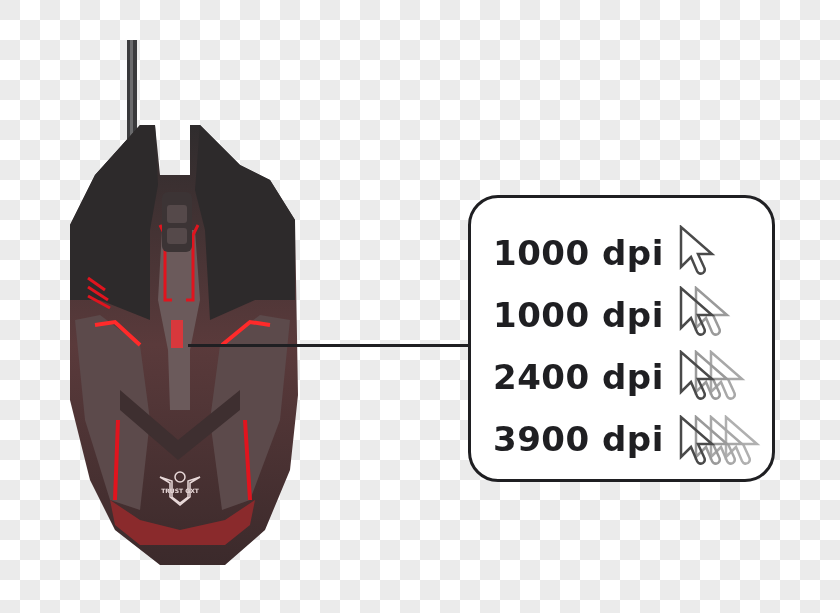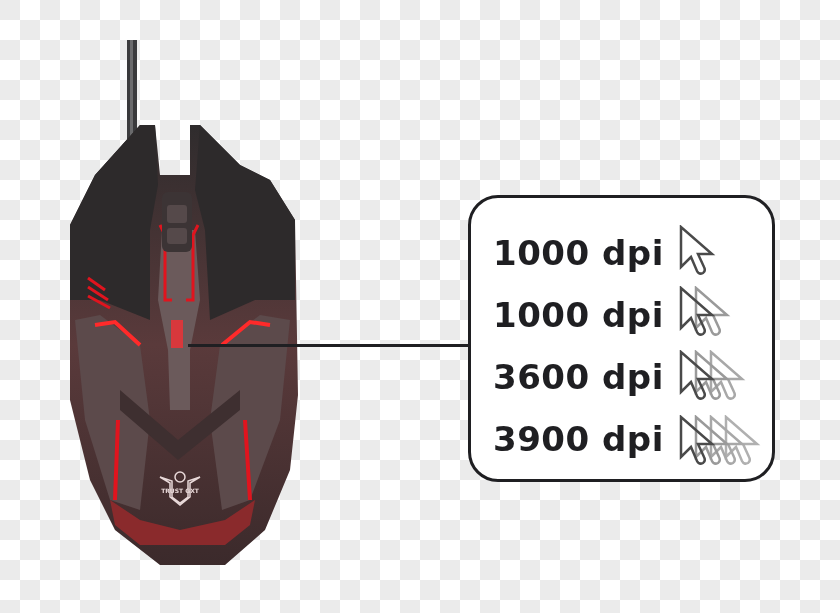--- a/index.html
+++ b/index.html
@@ -88,21 +88,21 @@
     <path d="M2 2 L2 42 L12 32 L18 46 Q20 50 24 48 Q27 46 25 42 L19 29 L33 29 Z" fill="#fff" stroke="#4a4a4a" stroke-width="2.5"></path>
   </svg>
   <div class="dpi-row" style="top:90px">
     <span class="dpi-label">1000 dpi</span>
   </div>
   <svg class="cursor-icon" style="top:88px" viewBox="0 0 90 60">
     <path d="M17 2 L17 42 L27 32 L33 46 Q35 50 39 48 Q42 46 40 42 L34 29 L48 29 Z" fill="none" stroke="#9a9a9a" stroke-width="2.5"></path>
     <path d="M2 2 L2 42 L12 32 L18 46 Q20 50 24 48 Q27 46 25 42 L19 29 L33 29 Z" fill="none" stroke="#4a4a4a" stroke-width="2.5"></path>
   </svg>
   <div class="dpi-row" style="top:152px">
-    <span class="dpi-label">3600 dpi</span>
+    <span class="dpi-label">2400 dpi</span>
   </div>
   <svg class="cursor-icon" style="top:152px" viewBox="0 0 90 60">
     <path d="M32 2 L32 42 L42 32 L48 46 Q50 50 54 48 Q57 46 55 42 L49 29 L63 29 Z" fill="none" stroke="#a8a8a8" stroke-width="2.5"></path>
     <path d="M17 2 L17 42 L27 32 L33 46 Q35 50 39 48 Q42 46 40 42 L34 29 L48 29 Z" fill="none" stroke="#9a9a9a" stroke-width="2.5"></path>
     <path d="M2 2 L2 42 L12 32 L18 46 Q20 50 24 48 Q27 46 25 42 L19 29 L33 29 Z" fill="none" stroke="#4a4a4a" stroke-width="2.5"></path>
   </svg>
   <div class="dpi-row" style="top:214px">
     <span class="dpi-label">3900 dpi</span>
   </div>
   <svg class="cursor-icon" style="top:217px" viewBox="0 0 90 60">

